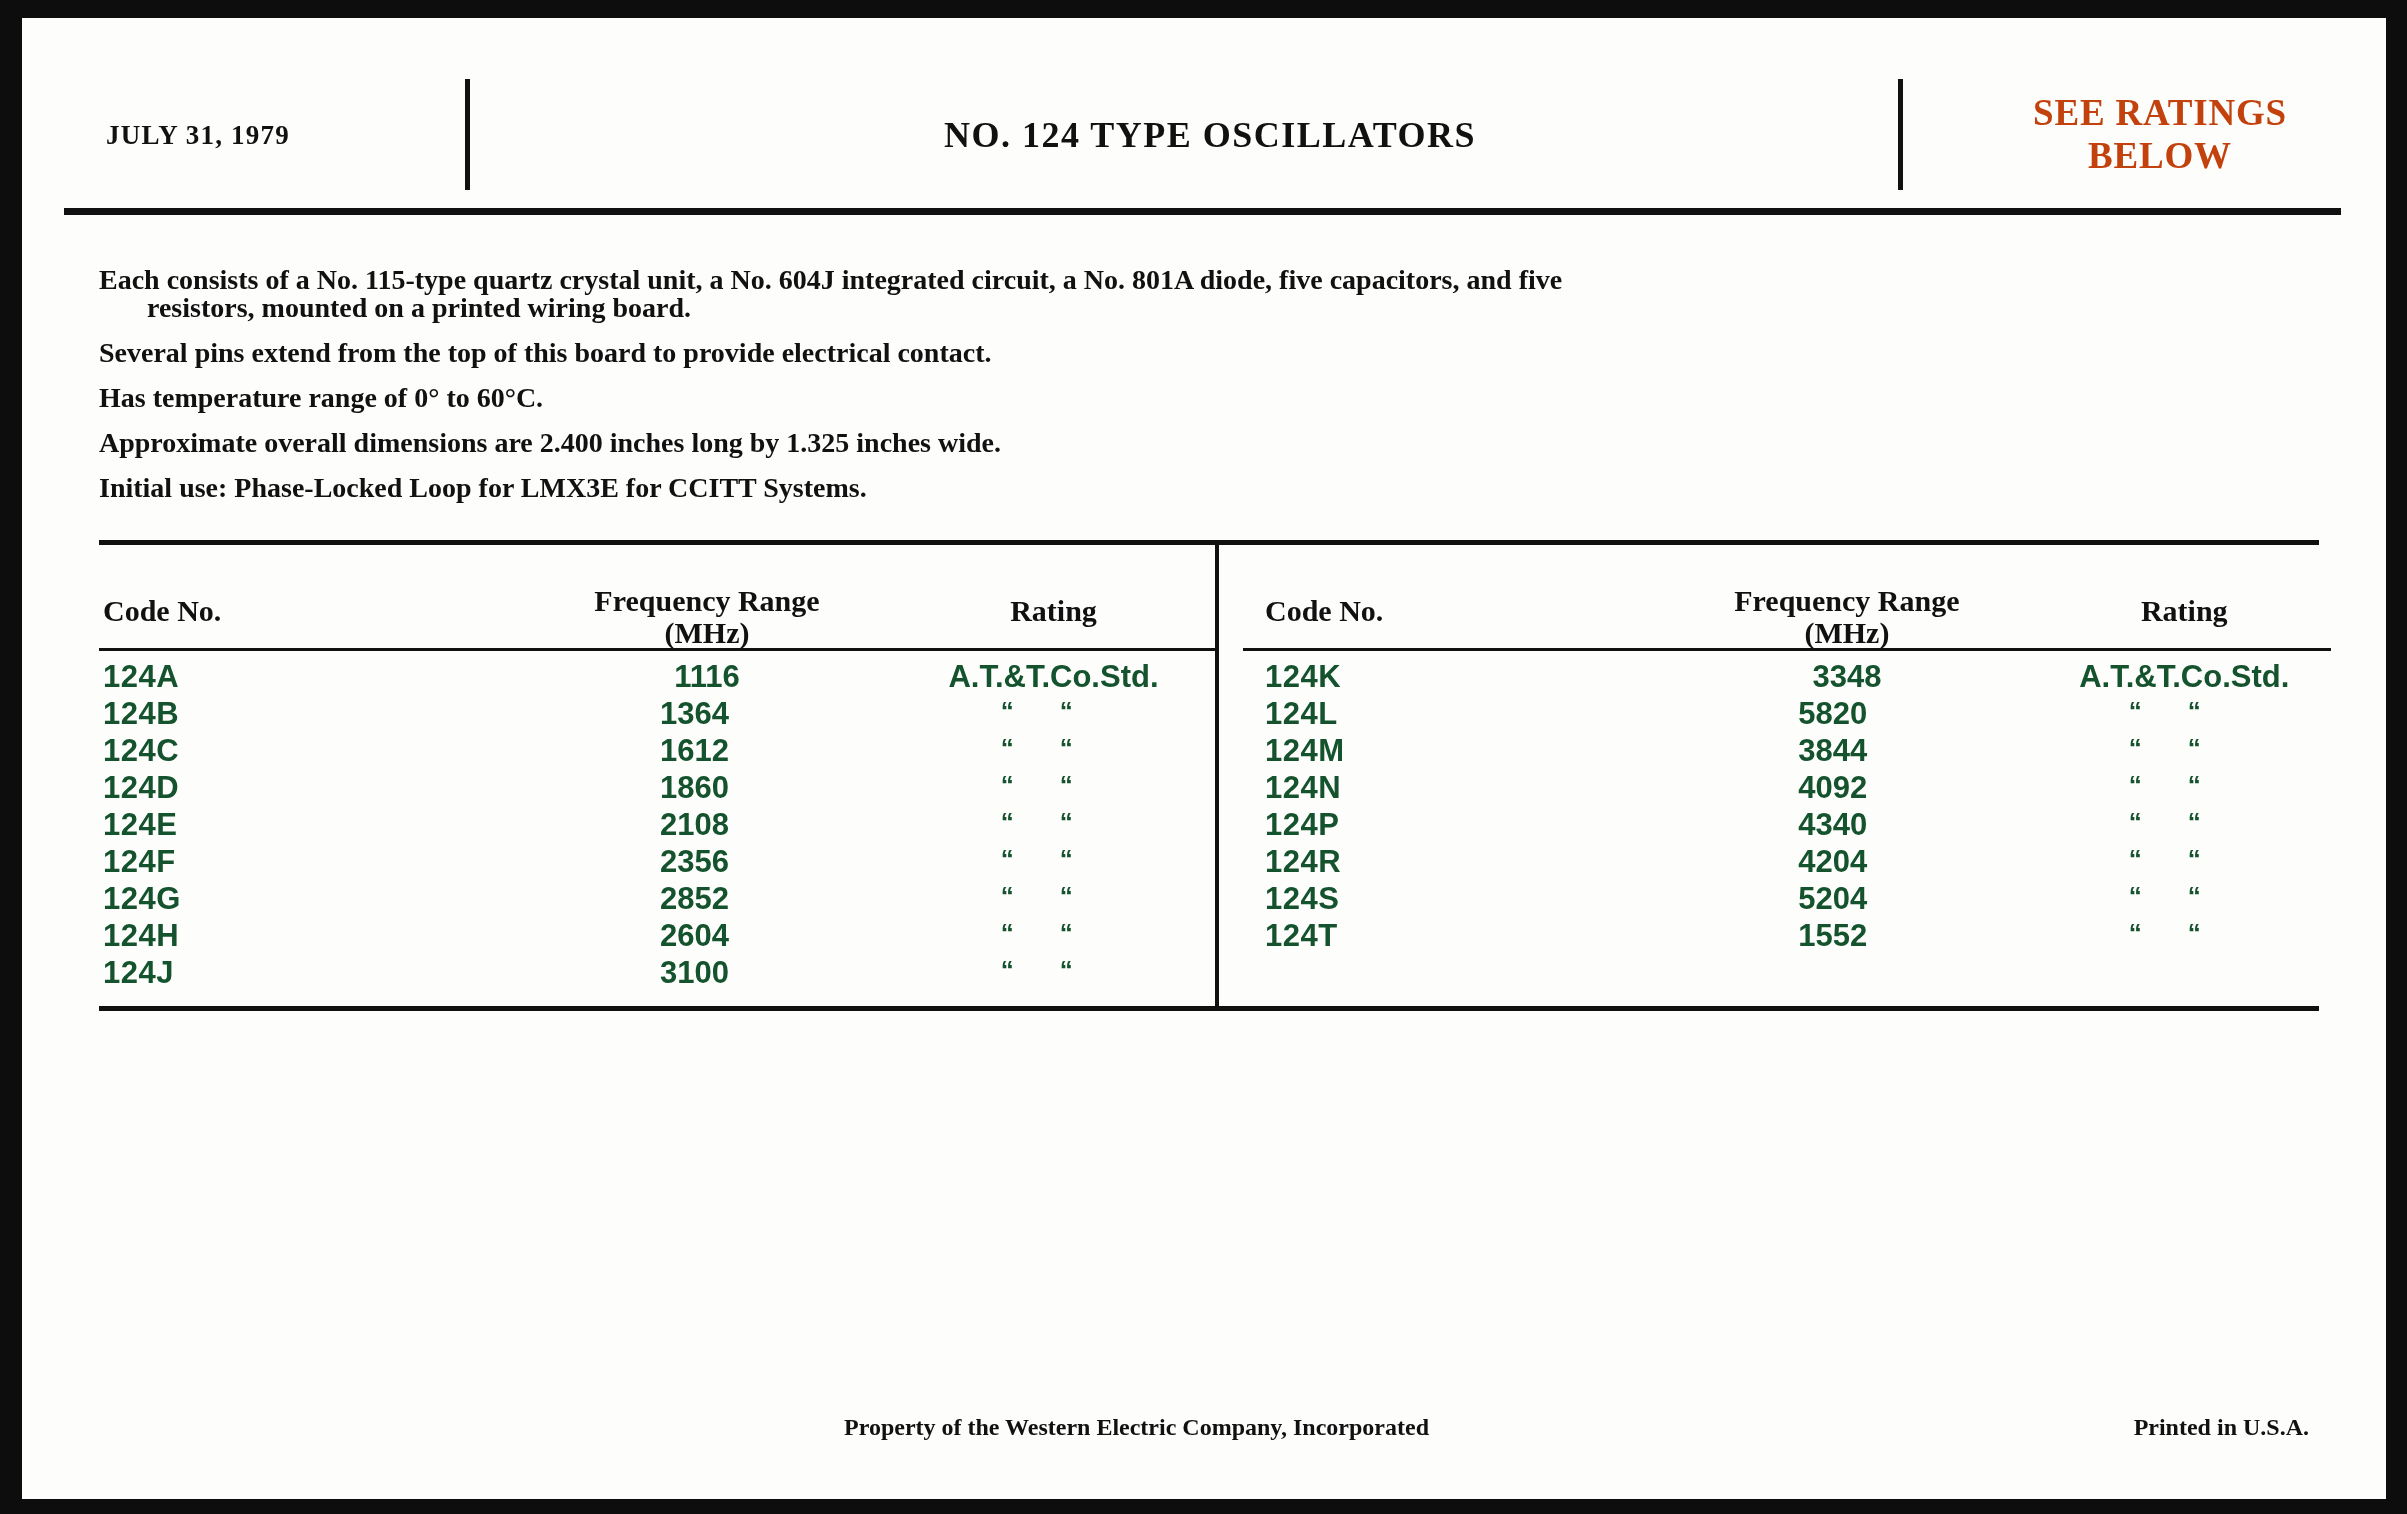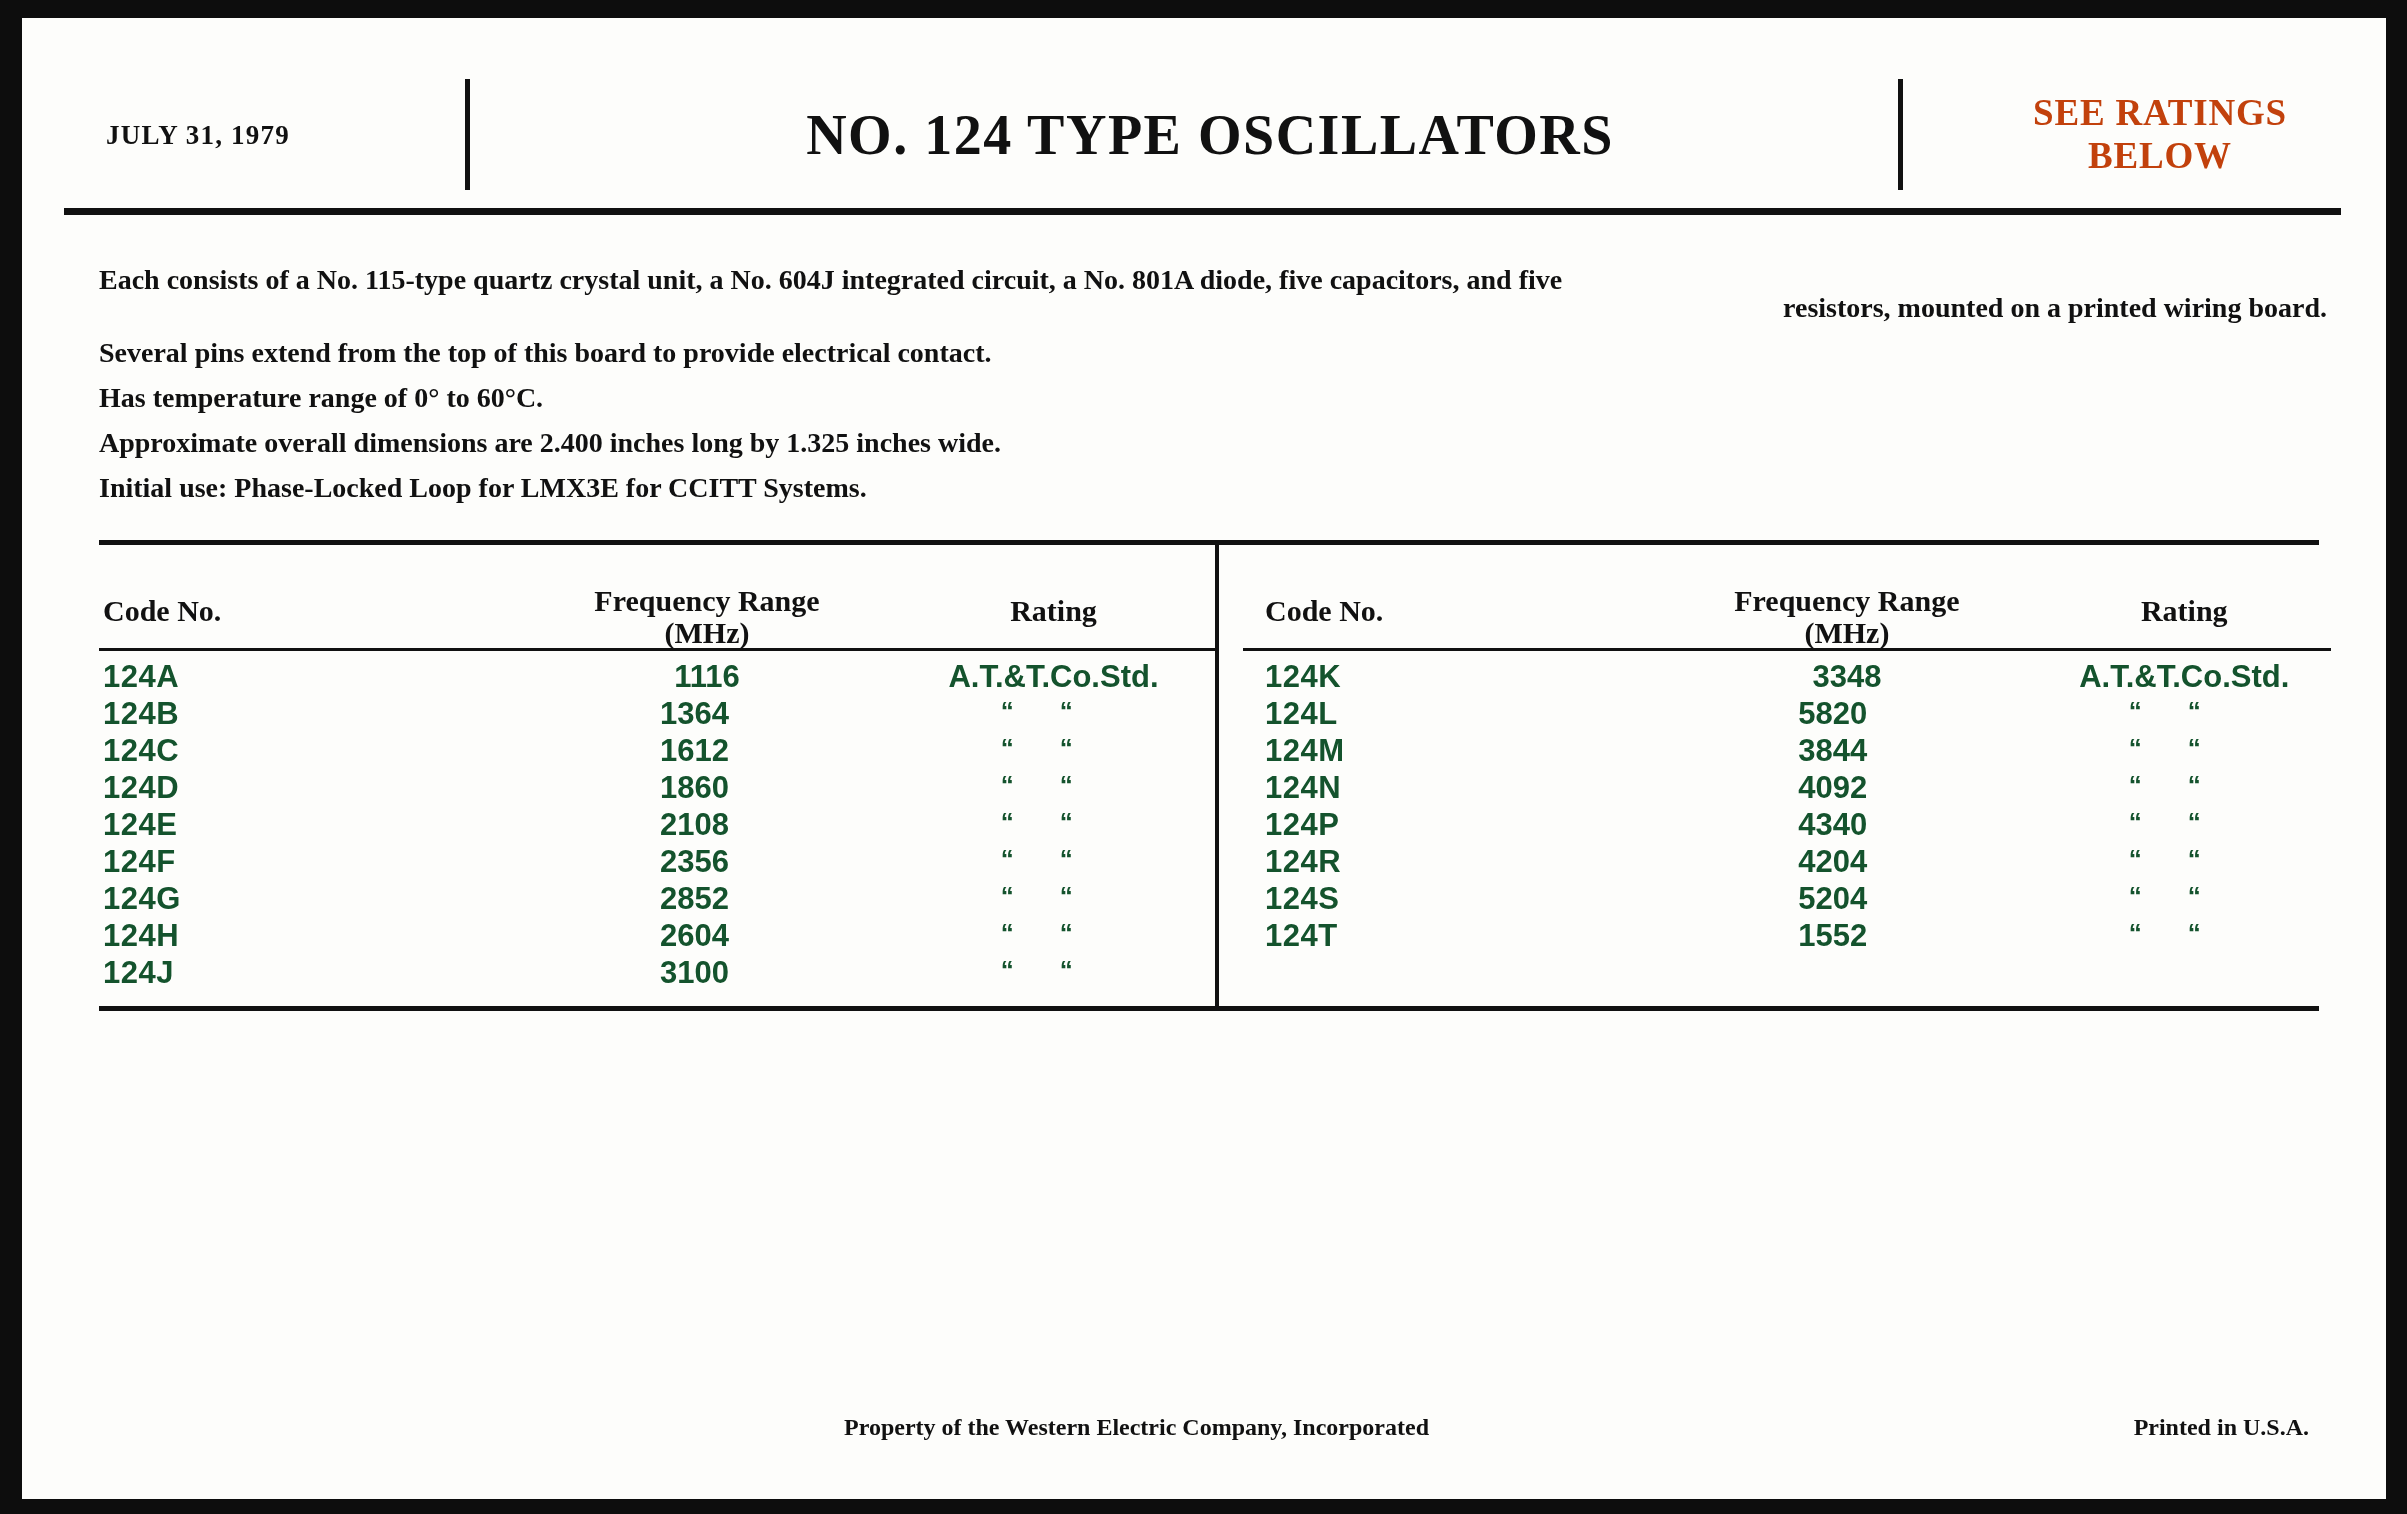--- a/index.html
+++ b/index.html
@@ -56,21 +56,21 @@
   }
   .header-title {
     position: absolute;
     left: 495px;
     width: 1386px;
     top: 117px;
     transform: translateY(-50%);
     text-align: center;
     font-family: "Liberation Serif", serif;
     font-weight: bold;
-    font-size: 56px;
+    font-size: 36px;
     letter-spacing: 1.5px;
     color: #111;
     white-space: nowrap;
   }
   .header-note {
     position: absolute;
     left: 1940px;
     width: 396px;
     top: 117px;
     transform: translateY(-50%);
@@ -115,21 +115,21 @@
   }
   .desc p {
     margin: 0 0 17px 0;
     text-align: justify;
     text-justify: inter-word;
   }
   .desc p.nojust { text-align: left; }
   .desc p .ind {
     display: block;
     padding-left: 48px;
-    text-align: right;
+    text-align: left;
   }
 
   
   .table-wrap {
     position: absolute;
     left: 77px;
     top: 522px;
     width: 2220px;
   }
   .trule {

